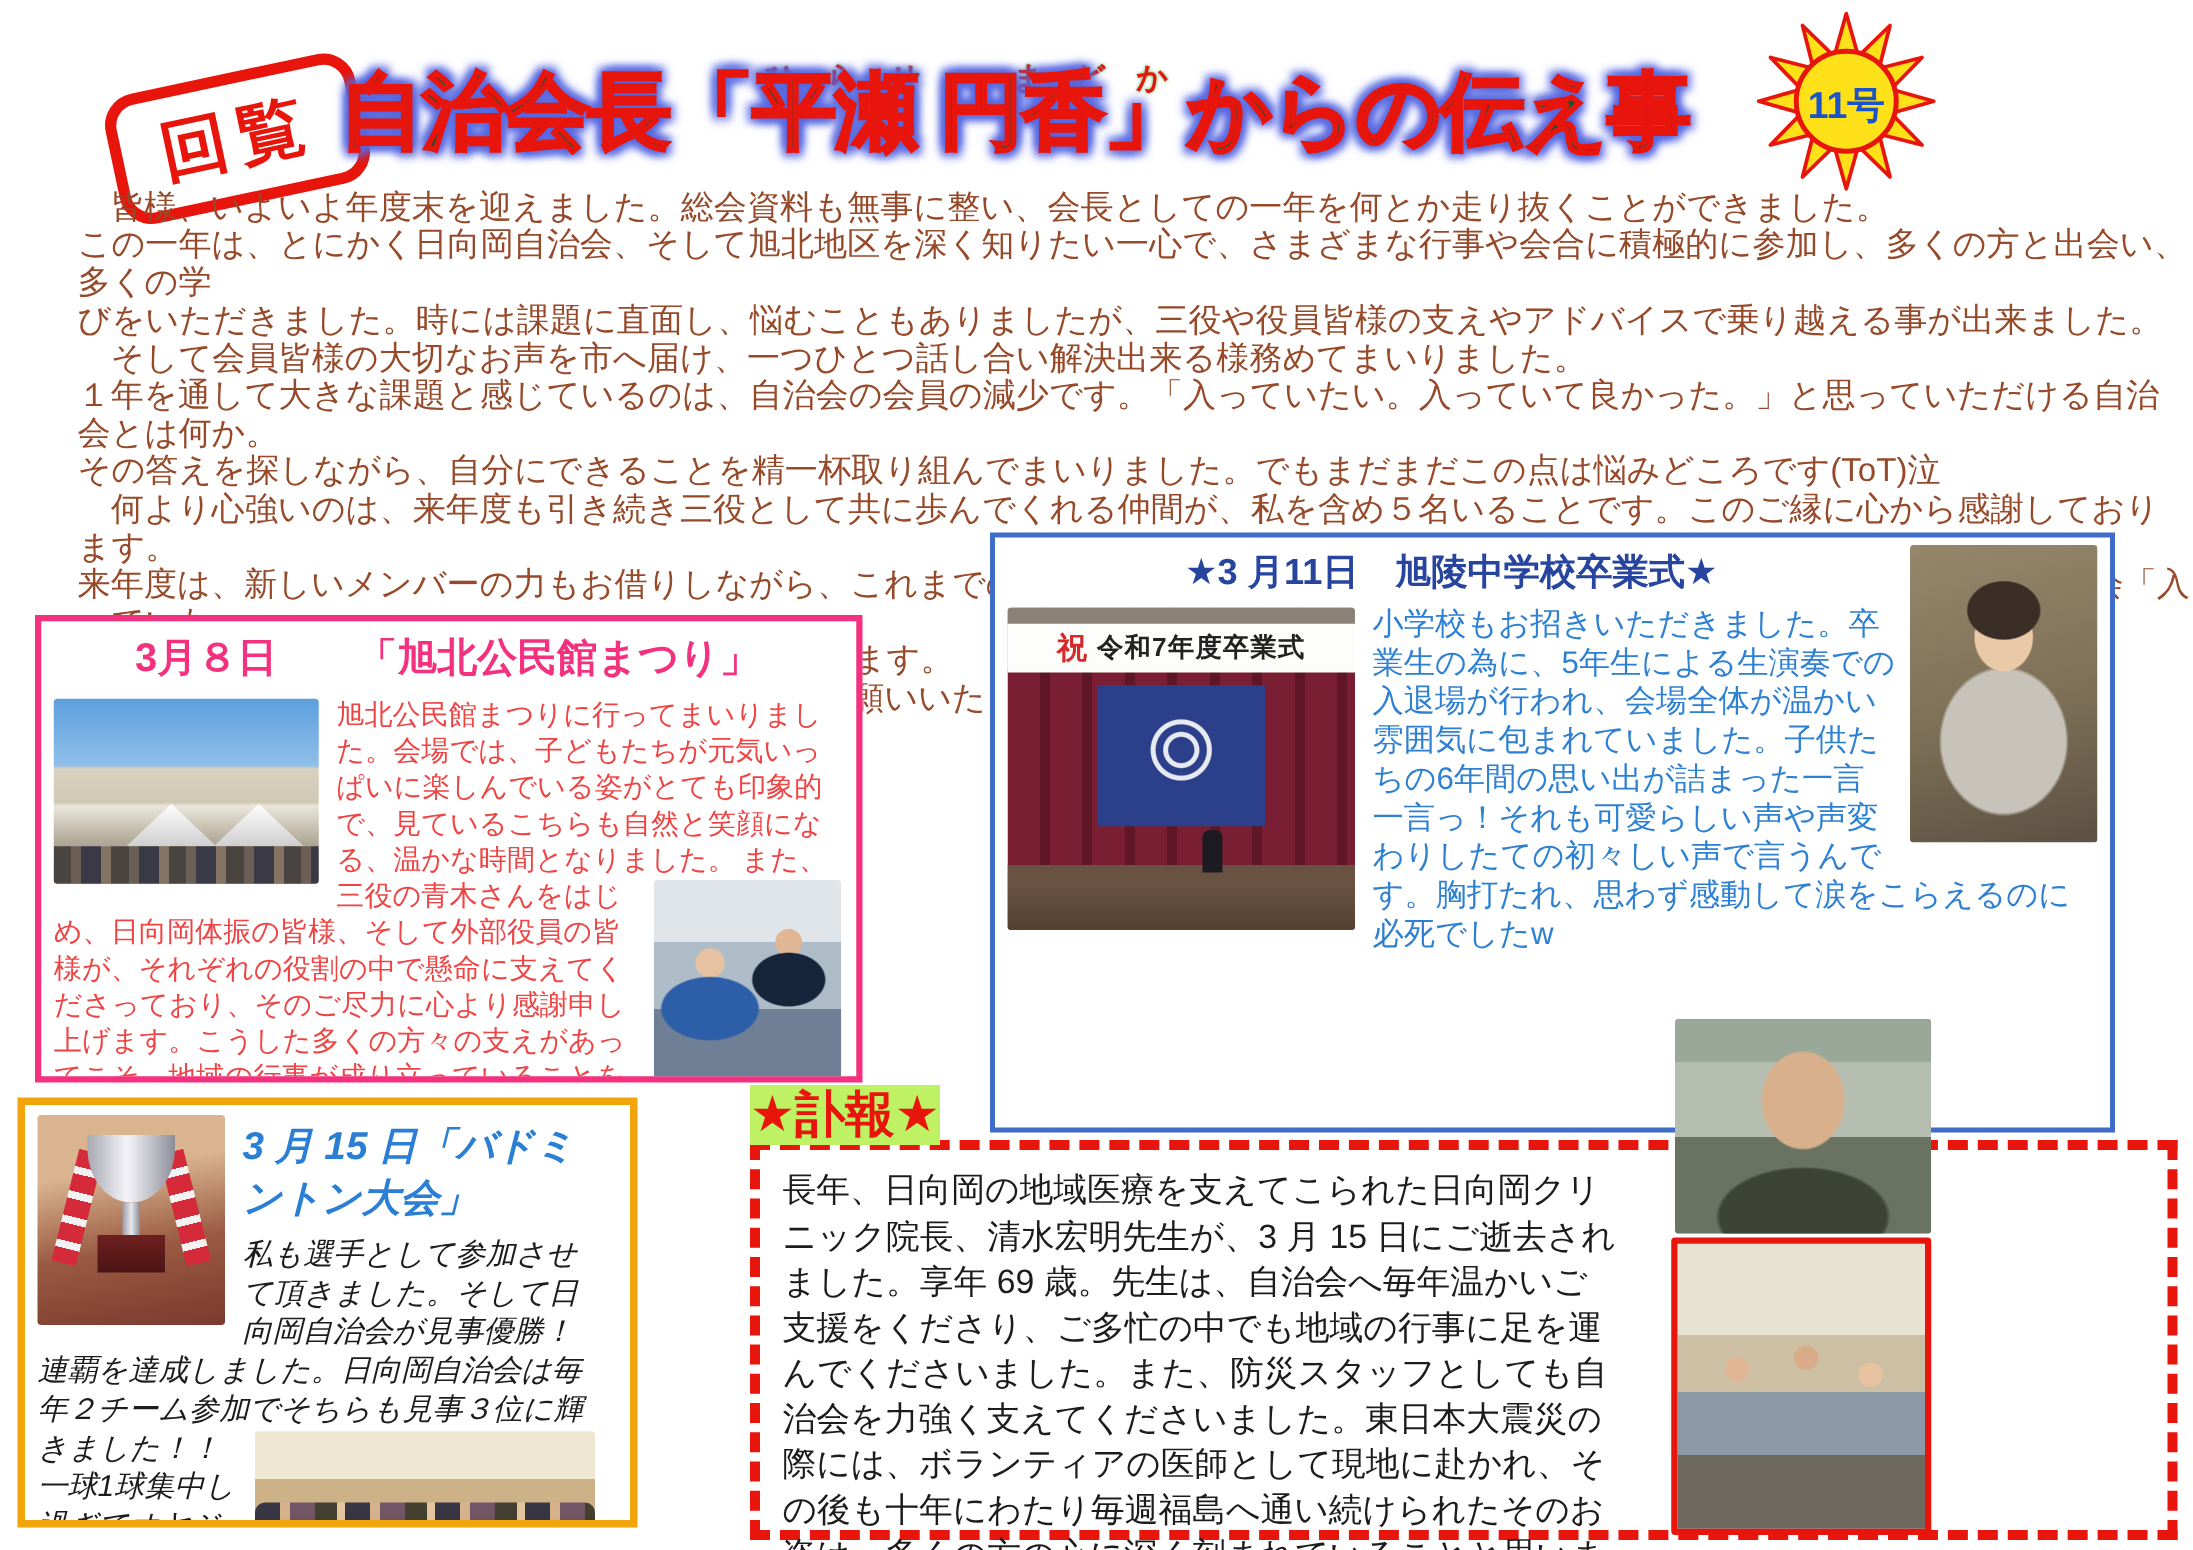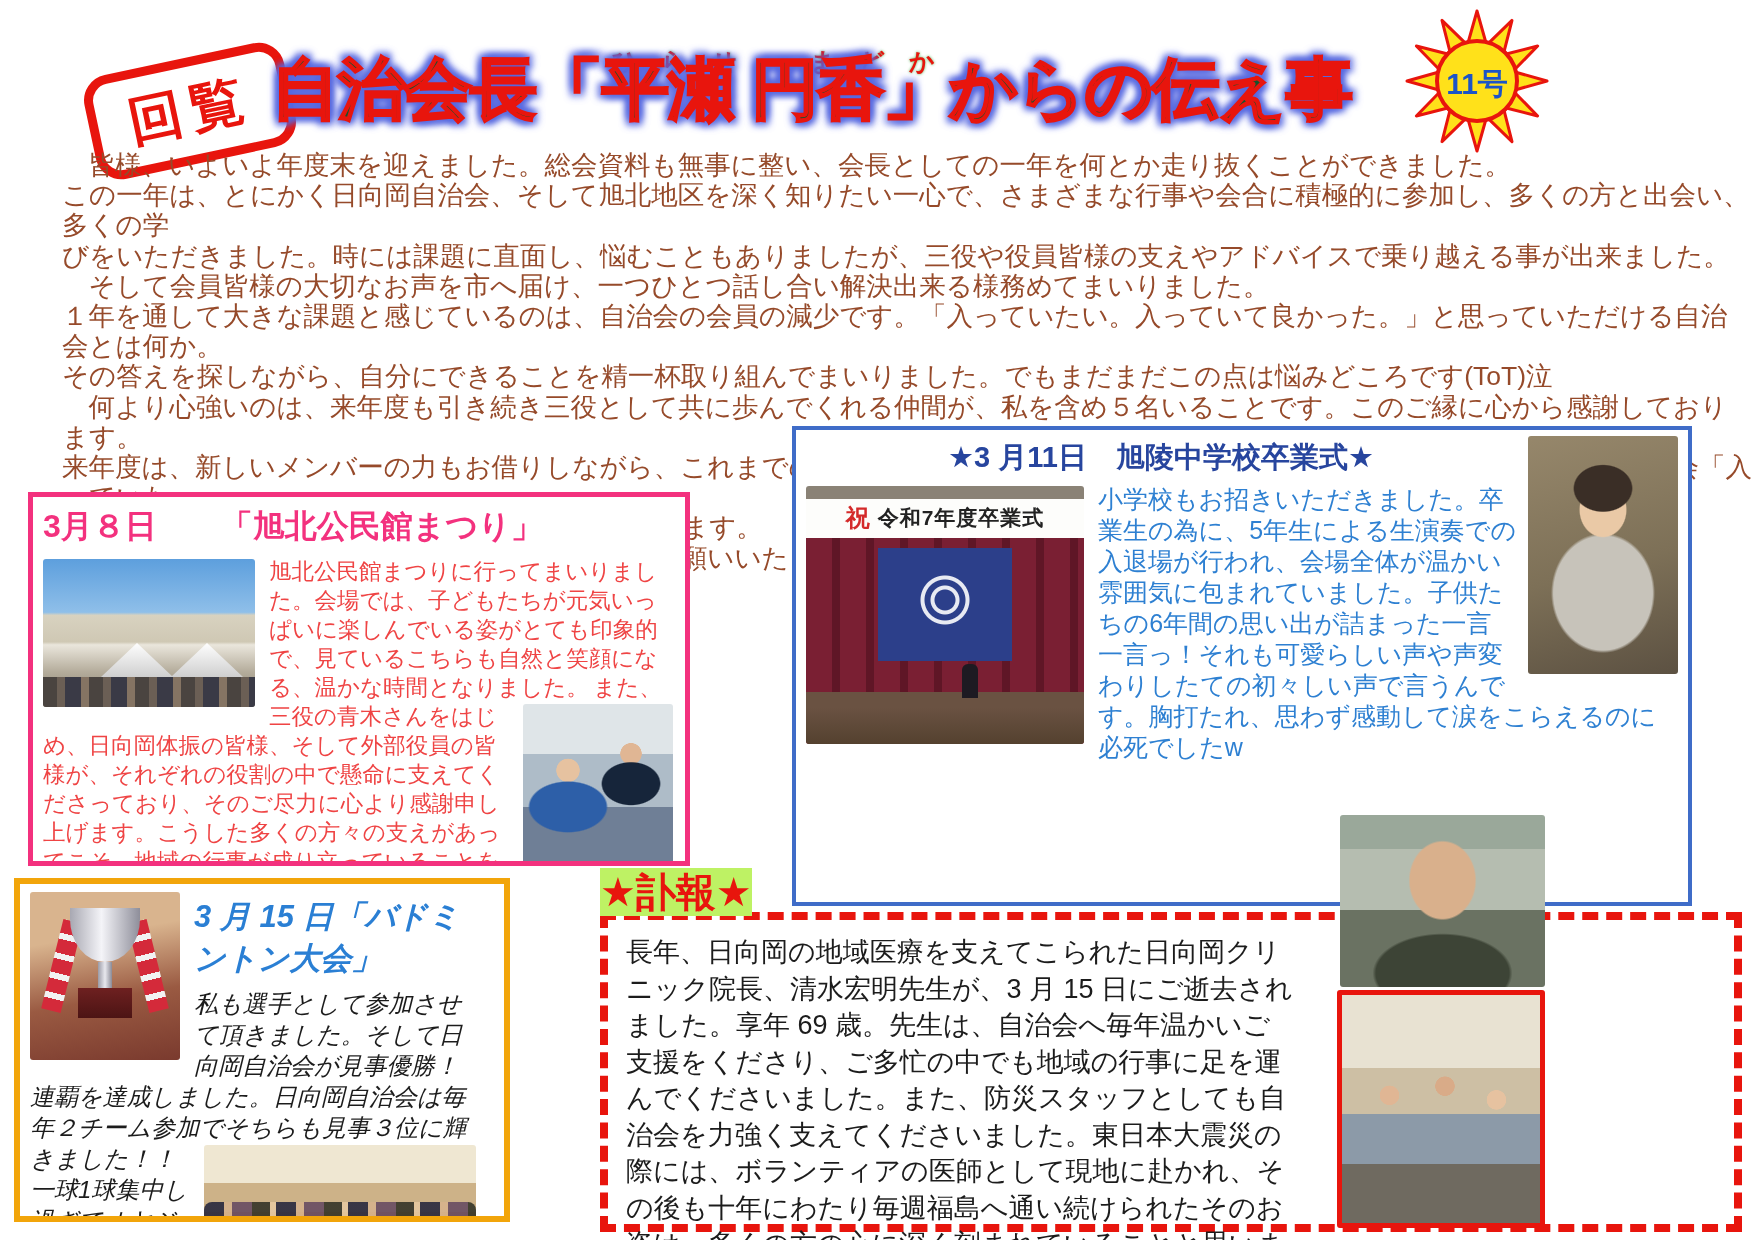--- a/index.html
+++ b/index.html
@@ -29,21 +29,21 @@
   .intro { position:absolute; left:62px; top:150px; width:1690px; font-size:26.5px;
     line-height:30.2px; color:#964a2a; white-space:pre-line; font-weight:500; }
 
   
   .box { position:absolute; overflow:hidden; background:#fff; }
   .pink-box   { left:28px;  top:492px; width:662px;  height:374px; border:5px solid #f3317e; padding:4px 12px 4px 10px; }
   .blue-box   { left:792px; top:426px; width:900px;  height:480px; border:4px solid #3f6cc8; padding:4px 10px 4px 10px; }
   .yellow-box { left:14px;  top:878px; width:496px;  height:344px; border:6px solid #f2a50a; padding:6px 28px 4px 10px;font-style:italic; }
   .obit-box   { left:600px; top:912px; width:1142px; height:320px; border:8px dashed #e8150d; padding:12px 440px 8px 18px; }
 
-  .pink-box .box-title { text-align:left; font-size:32px; font-weight:bold; color:#f3317e; padding:4px 0 8px 0; }
+  .pink-box .box-title { text-align:center; font-size:32px; font-weight:bold; color:#f3317e; padding:4px 0 8px 0; }
   .pink-body { font-size:22.5px; line-height:29px; color:#ef4444; font-weight:500; }
 
   .blue-head { text-align:center; font-size:29px; font-weight:bold; color:#27459e; padding:4px 0 6px 0; }
   .blue-body { font-size:25px; line-height:31px; color:#2e80d2; font-weight:500; }
 
   .bad-title { font-size:31px; font-weight:bold; color:#2a7fd4; padding:6px 0 8px 0; }
   .bad-body  { font-size:24px; line-height:31px; color:#1c1c1c; }
   .obit-box { overflow:visible; }
   .obit-label-wrap { position:absolute; left:600px; top:868px; z-index:5; }
   .obit-label2 { background:#bef264; color:#e8150d; font-size:40px; font-weight:bold; padding:0 0; line-height:48px; display:inline-block; }

